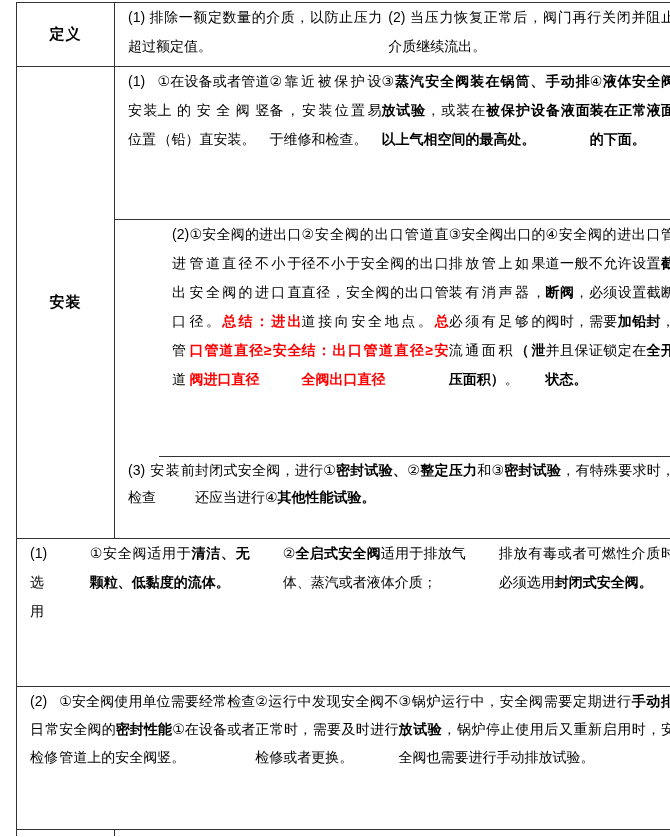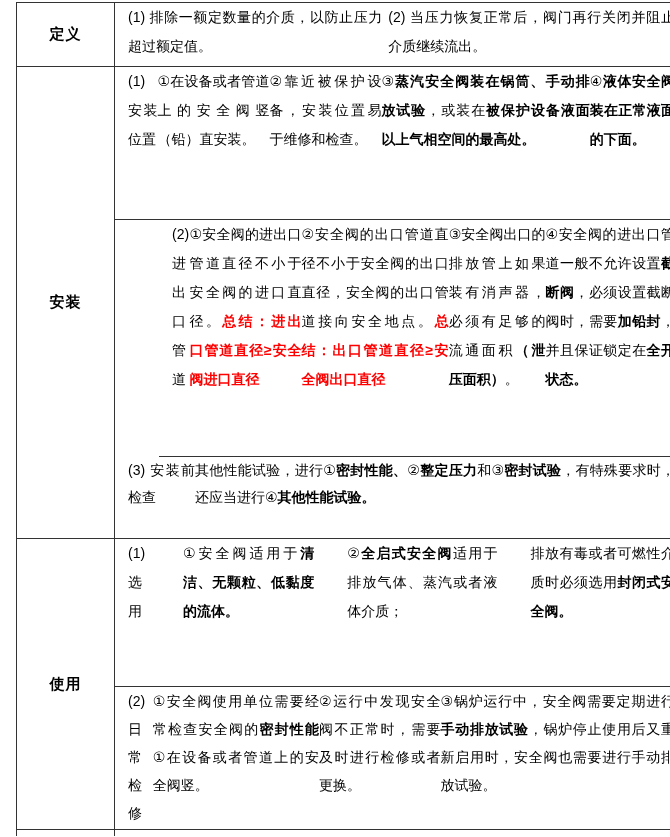--- a/index.html
+++ b/index.html
@@ -89,27 +89,26 @@
         </div>
         <div class="section" style="height: 237px; margin-left: 44px;">
           <p class="indent"><span>(2) 进出口管道</span></p>
           <p><span>①安全阀的进出口管道直径不小于安全阀的进口直径。</span><span class="bold red">总结：进出口管道直径≥安全阀进口直径</span></p>
           <p><span>②安全阀的出口管道直径不小于安全阀的出口直径，安全阀的出口管道接向安全地点。</span><span class="bold red">总结：出口管道直径≥安全阀出口直径</span></p>
           <p><span>③安全阀出口的排放管上如果装有消声器，必须有足够的流通面积</span><span class="bold">（泄压面积）</span><span>。</span></p>
           <p><span>④安全阀的进出口管道一般不允许设置</span><span class="bold">截断阀</span><span>，必须设置截断阀时，需要</span><span class="bold">加铅封</span><span>，并且保证锁定在</span><span class="bold">全开状态。</span></p>
         </div>
         <div class="section" style="height: 81px; --lh: 27px;">
           <p class="indent"><span>(3) 安装前检查</span></p>
-          <p><span>其他性能试验，进行①</span><span class="bold">密封性能、</span><span>②</span><span class="bold">整定压力</span><span>和③</span><span class="bold">密封试验</span><span>，有特殊要求时，还应当进行④</span><span class="bold">其他性能试验。</span></p>
+          <p><span>封闭式安全阀，进行①</span><span class="bold">密封试验、</span><span>②</span><span class="bold">整定压力</span><span>和③</span><span class="bold">密封试验</span><span>，有特殊要求时，还应当进行④</span><span class="bold">其他性能试验。</span></p>
         </div>
       </div>
   </div>
 
   <div class="row">
-    <div class="label-cell">使用</div>
     <div class="content-cell">
         <div class="section" style="height: 148px; gap: 33px;">
           <p class="indent"><span>(1) 选用</span></p>
           <p><span>①安全阀适用于</span><span class="bold">清洁、无颗粒、低黏度的流体。</span></p>
           <p><span>②</span><span class="bold">全启式安全阀</span><span>适用于排放气体、蒸汽或者液体介质；</span></p>
           <p><span>排放有毒或者可燃性介质时必须选用</span><span class="bold">封闭式安全阀。</span></p>
         </div>
         <div class="section" style="height: 142px; --lh: 28px;">
           <p class="indent"><span>(2) 日常检修</span></p>
           <p><span>①安全阀使用单位需要经常检查安全阀的</span><span class="bold">密封性能</span><span>①在设备或者管道上的安全阀竖。</span></p>

